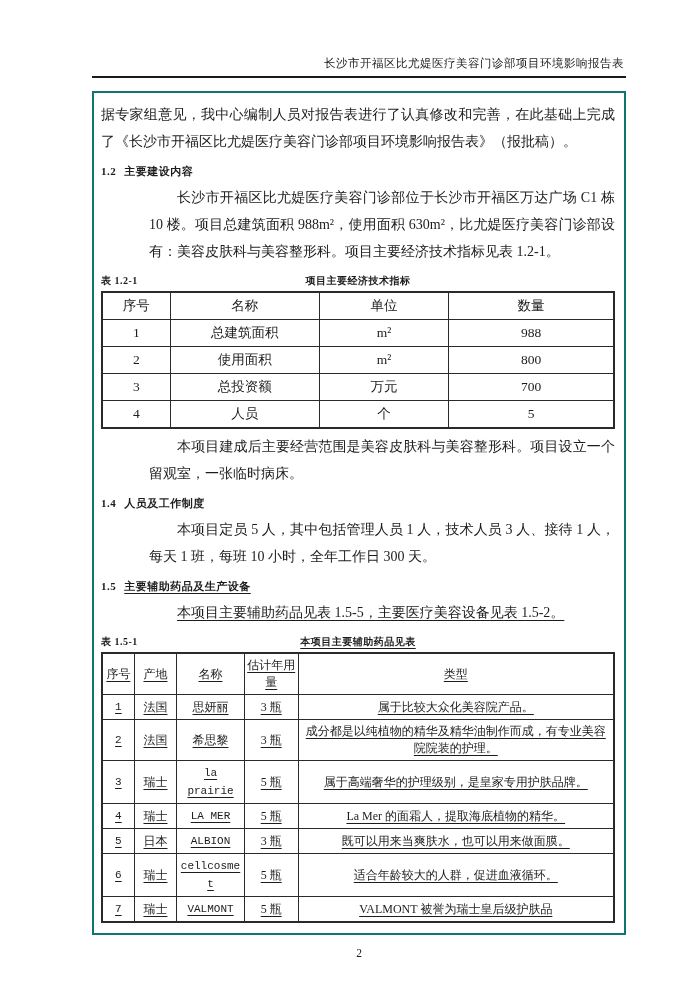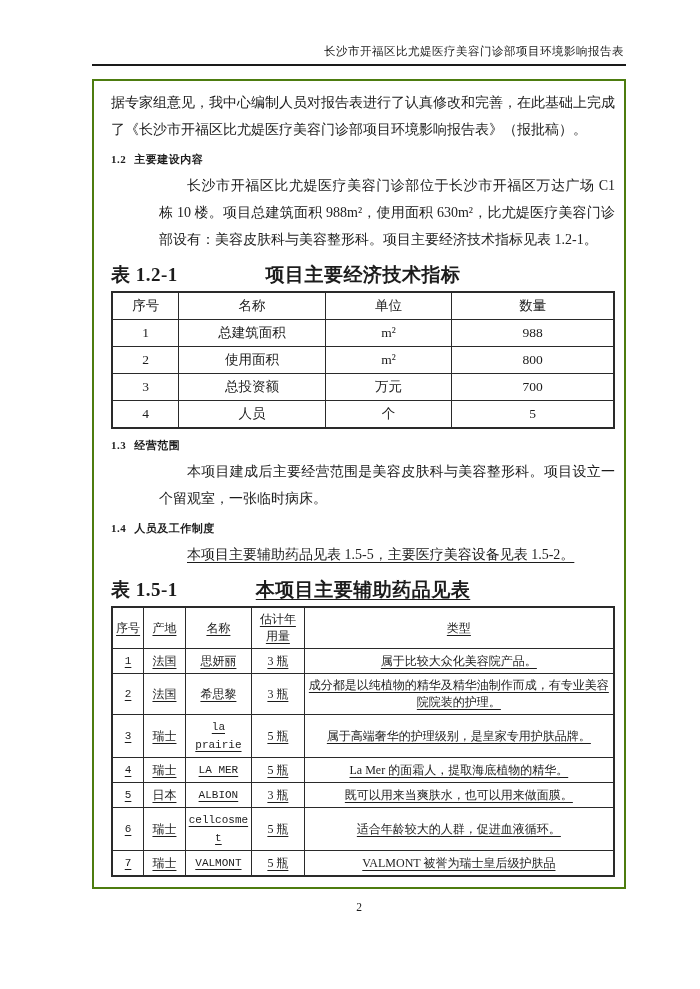--- a/index.html
+++ b/index.html
@@ -8,30 +8,30 @@
     width: 700px; height: 989px;
     background: #ffffff;
     color: #1c1c1c;
     font-family: "Liberation Serif", "DejaVu Serif", serif;
   }
   .page {
     width: 534px;
     margin-left: 92px;
   }
   .page-header {
-    padding: 44px 2px 5px 0;
+    padding: 56px 2px 5px 0;
     text-align: right;
     font-size: 11.5px;
     letter-spacing: 0.5px;
     border-bottom: 2px solid #1a1a1a;
   }
   .doc-box {
     margin-top: 13px;
-    border: 2px solid #4d7c0f;
-    padding: 4px 9px 10px 17px;
+    border: 2px solid #0f766e;
+    padding: 4px 9px 10px 7px;
     min-height: 796px;
   }
   .para {
     font-size: 14px;
     line-height: 27px;
     text-align: justify;
     margin: 4px 0 4px 0;
   }
   .indent { text-indent: 2em; margin-left: 48px; }
   .sec-heading {
@@ -39,21 +39,21 @@
     font-weight: bold;
     margin: 9px 0 5px 0;
     letter-spacing: 0.5px;
   }
   .sec-heading .num { font-family: "Liberation Serif", serif; margin-right: 8px; font-weight: bold; }
   .u { text-decoration: underline; text-underline-offset: 3px; }
   .tbl-caption {
     position: relative;
     text-align: center;
     font-weight: bold;
-    font-size: 19px;
+    font-size: 10px;
     margin: 9px 0 3px 0;
     letter-spacing: 0.5px;
   }
   .tbl-caption .label { position: absolute; left: 0; top: 0; font-weight: bold; }
   table {
     border-collapse: collapse;
     width: 100%;
     border: 2px solid #2a2a2a;
     table-layout: fixed;
   }
@@ -133,29 +133,30 @@
           </tr>
           <tr>
             <td><span>4</span></td>
             <td><span>人员</span></td>
             <td><span>个</span></td>
             <td><span>5</span></td>
           </tr>
         </tbody>
     </table>
 
-    <div class="sec-heading">
-      <span class="num">1.3</span><span>经营范围</span>
-    </div>
     <p class="para indent">本项目建成后主要经营范围是美容皮肤科与美容整形科。项目设立一个留观室，一张临时病床。</p>
 
     <div class="sec-heading">
       <span class="num">1.4</span><span>人员及工作制度</span>
     </div>
-
+    <p class="para indent">本项目定员 5 人，其中包括管理人员 1 人，技术人员 3 人、接待 1 人，每天 1 班，每班 10 小时，全年工作日 300 天。</p>
+
+    <div class="sec-heading">
+      <span class="num">1.5</span><span class="u">主要辅助药品及生产设备</span>
+    </div>
     <p class="para indent"><span class="u">本项目主要辅助药品见表 1.5-5，主要医疗美容设备见表 1.5-2。</span></p>
 
     <div class="tbl-caption">
       <span class="label">表 1.5-1</span>
       <span class="u">本项目主要辅助药品见表</span>
     </div>
     <table class="tbl-drugs">
       <colgroup>
           <col style="width:6.3%">
           <col style="width:8.3%">

